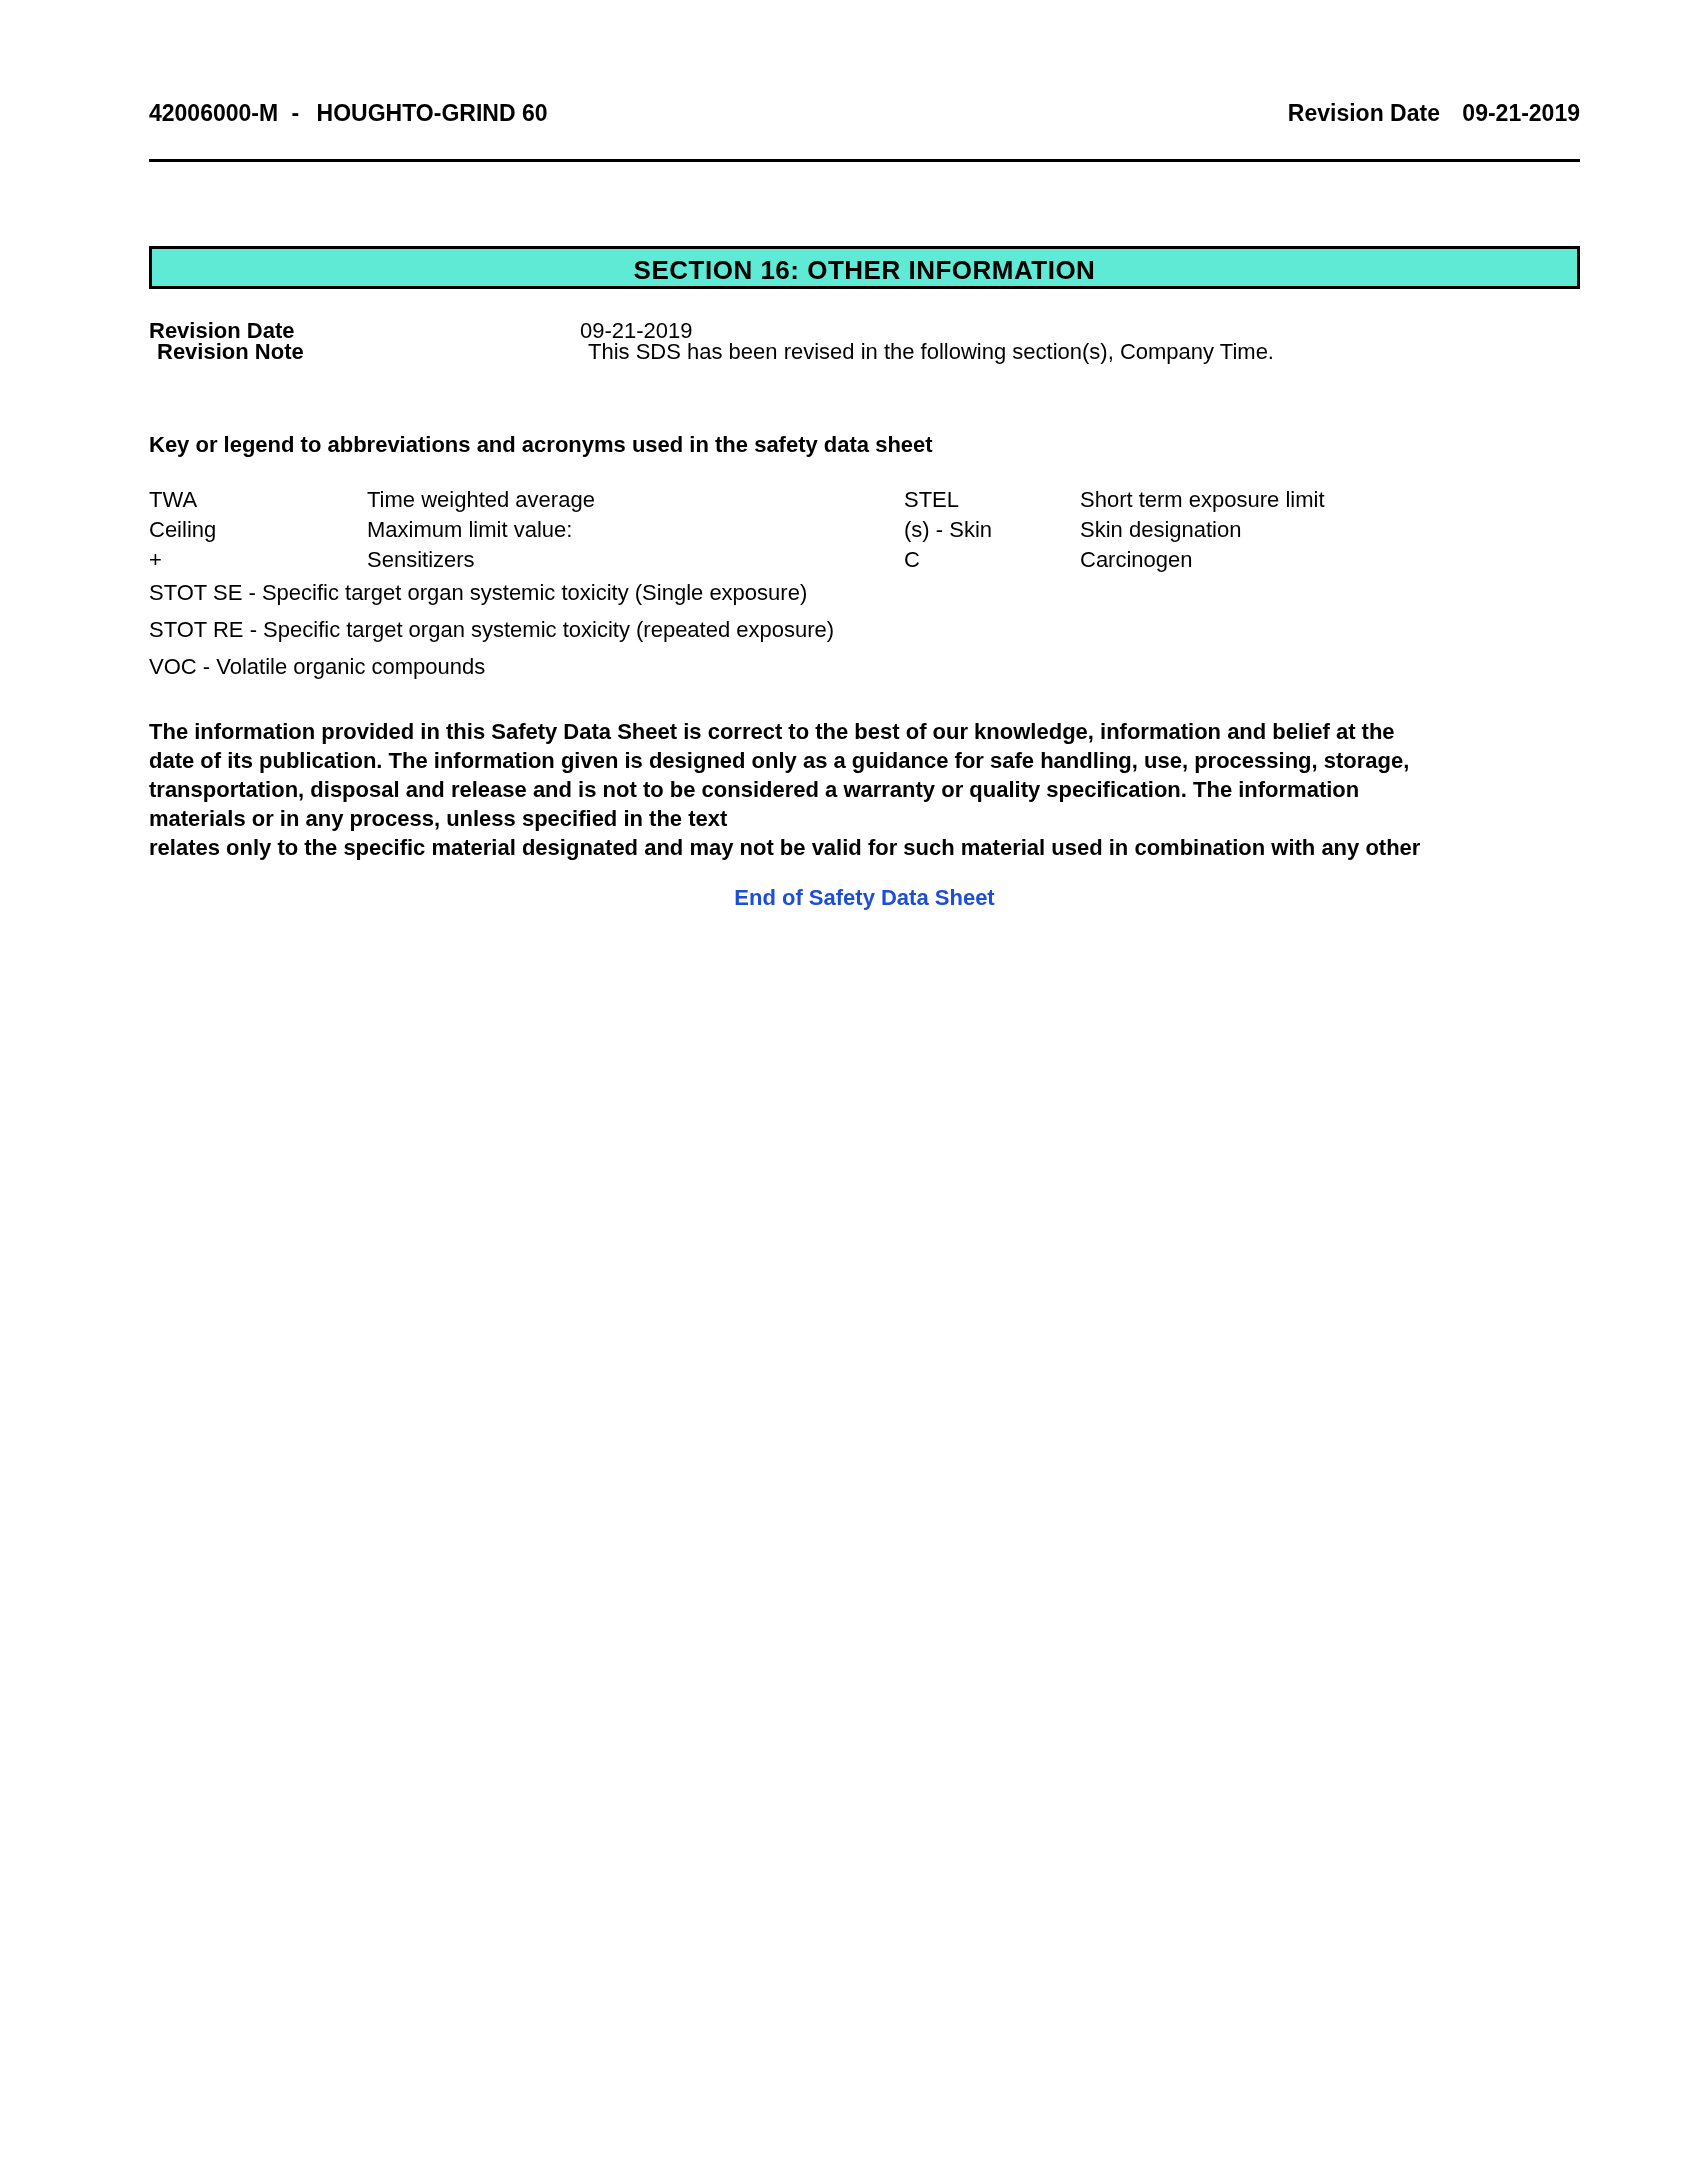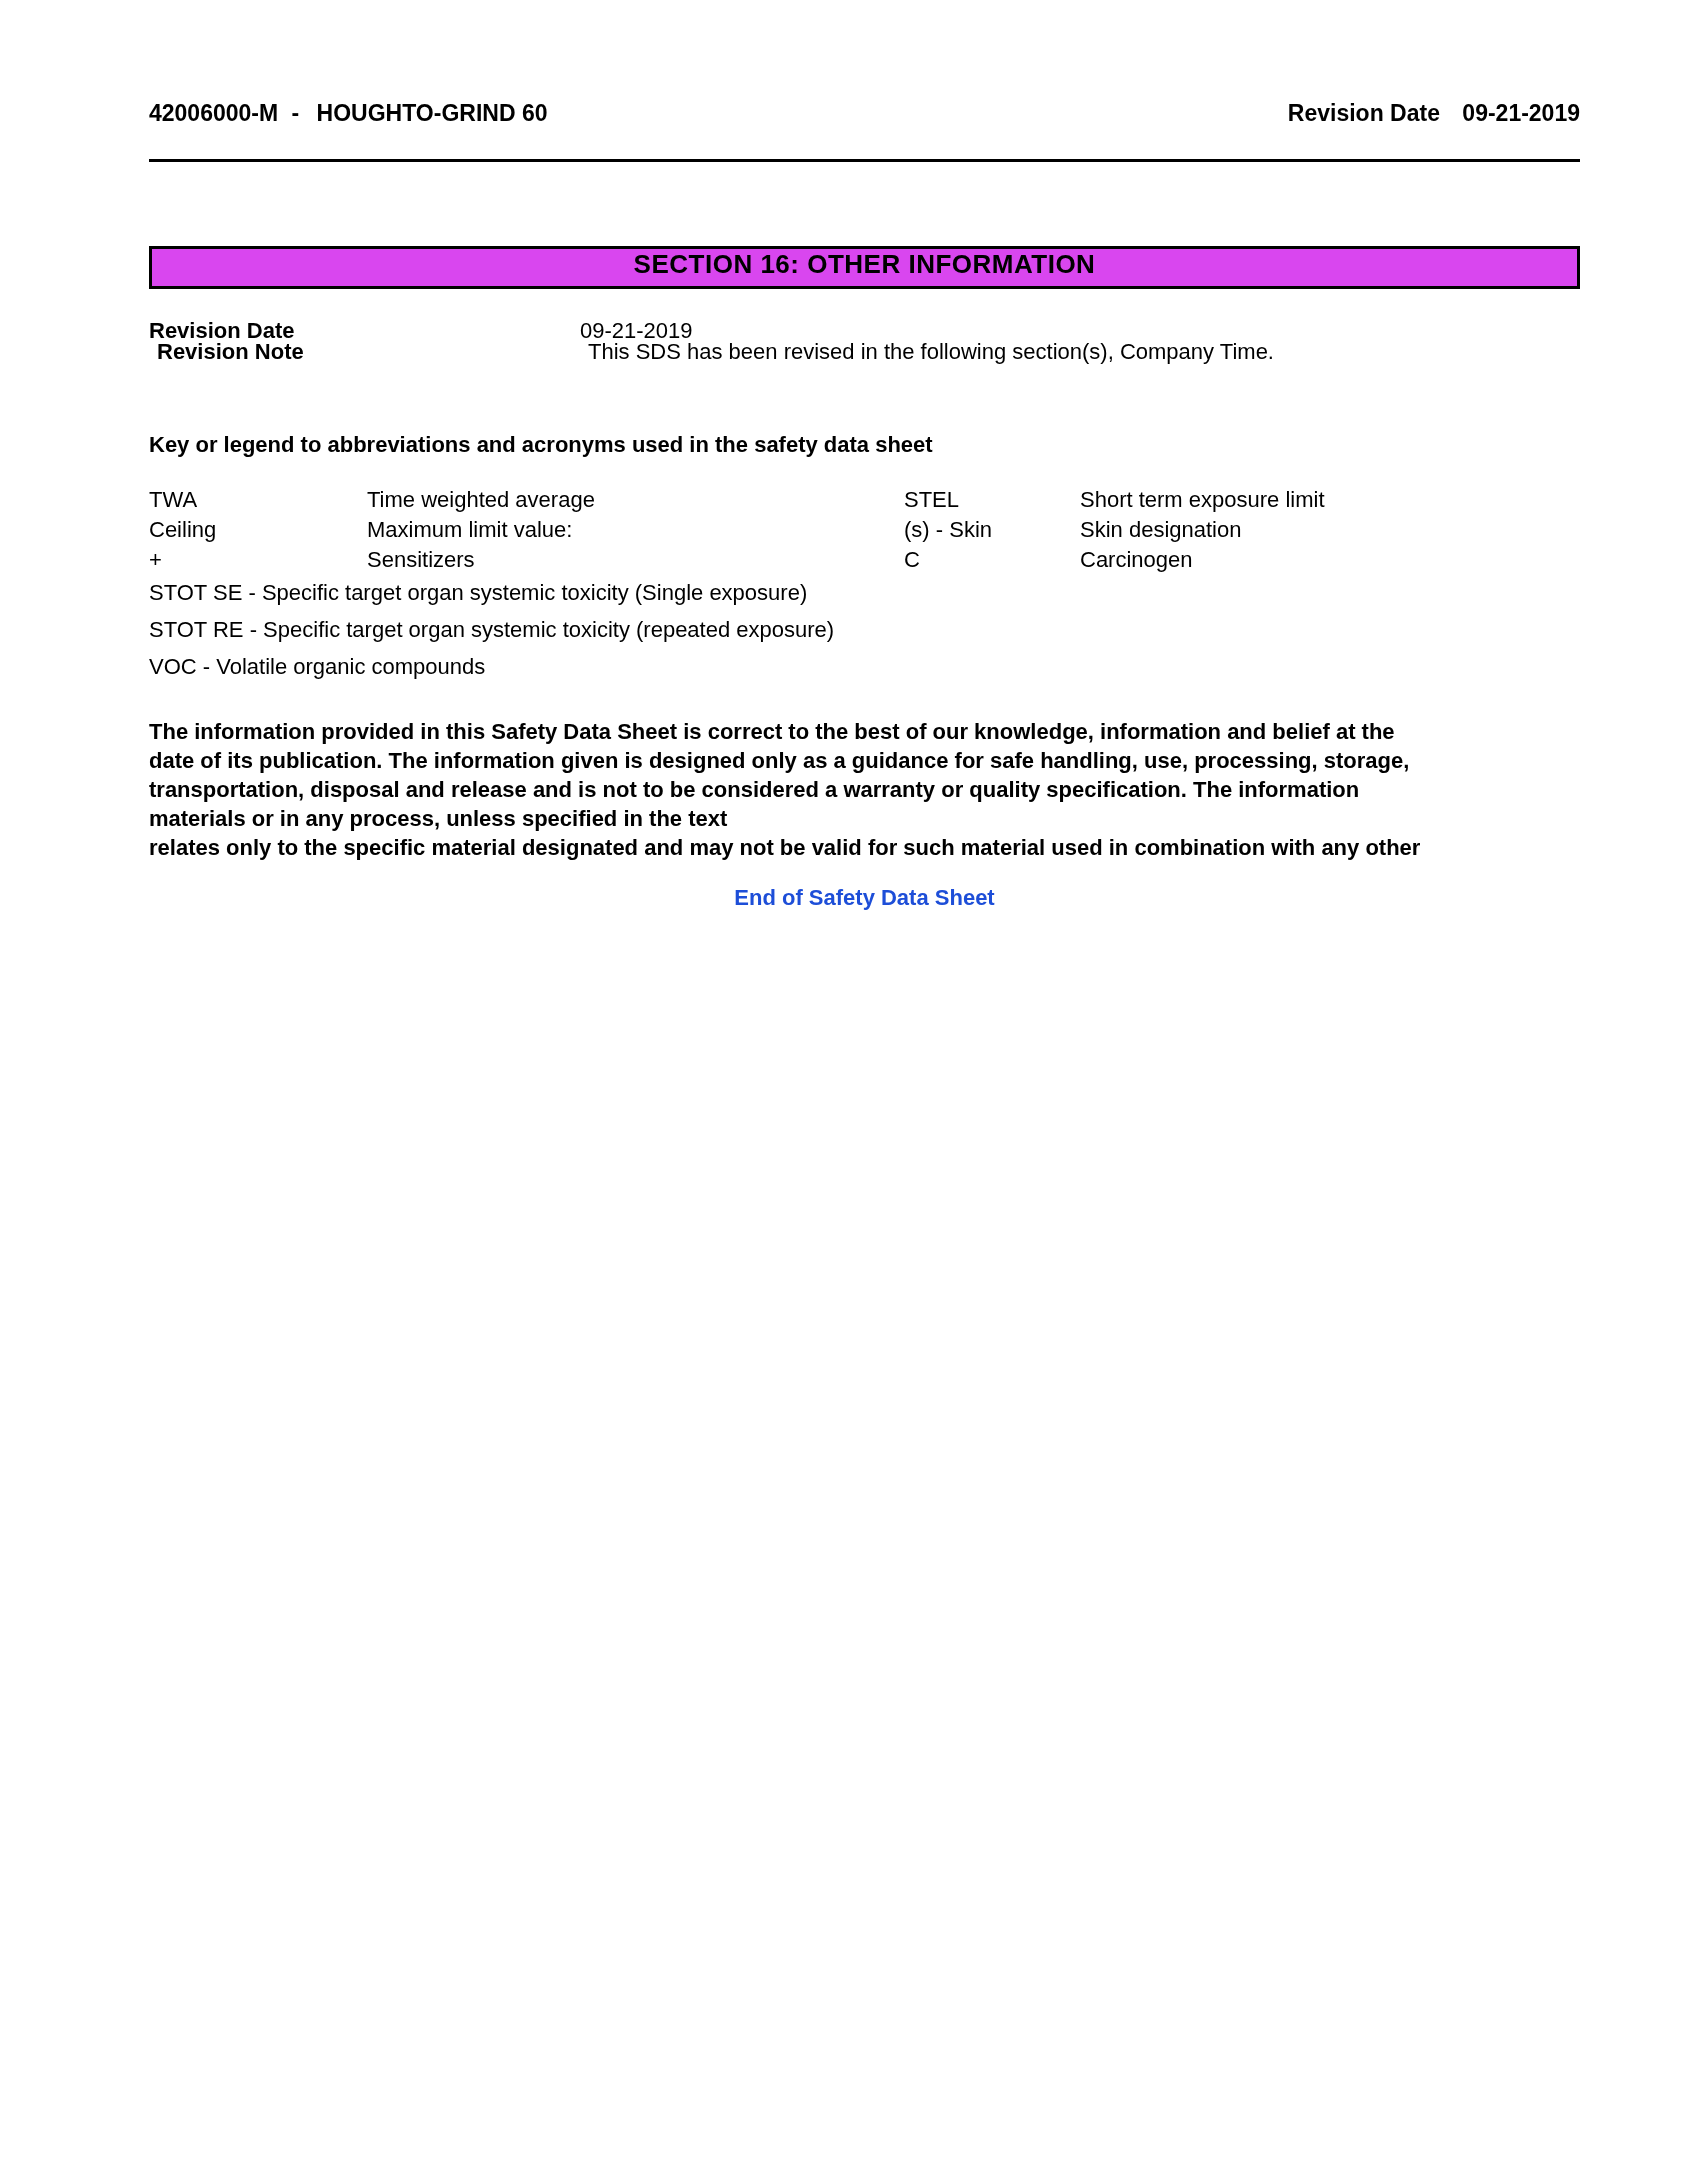--- a/index.html
+++ b/index.html
@@ -29,24 +29,24 @@
   .header-left span { display: inline-block; }
   .header-sep { margin: 0 11px 0 7px; }
   .header-right .rev-value { font-weight: bold; margin-left: 16px; }
 
   .header-rule { top: 159px; height: 3px; background: #000000; }
 
   
   .section-bar {
     top: 246px;
     height: 43px;
-    background: #d946ef;
+    background: #5eead4;
     border: 3px solid #000000;
     display: flex;
-    align-items: flex-start;
+    align-items: flex-end;
     justify-content: center;
     font-size: 26px;
     font-weight: bold;
     letter-spacing: 0.5px;
   }
 
   
   .kv-row { height: 31px; font-size: 22px; line-height: 31px; white-space: nowrap; }
   .kv-row .kv-label { position: absolute; left: 0; font-weight: bold; }
   .kv-row .kv-value { position: absolute; left: 431px; }

